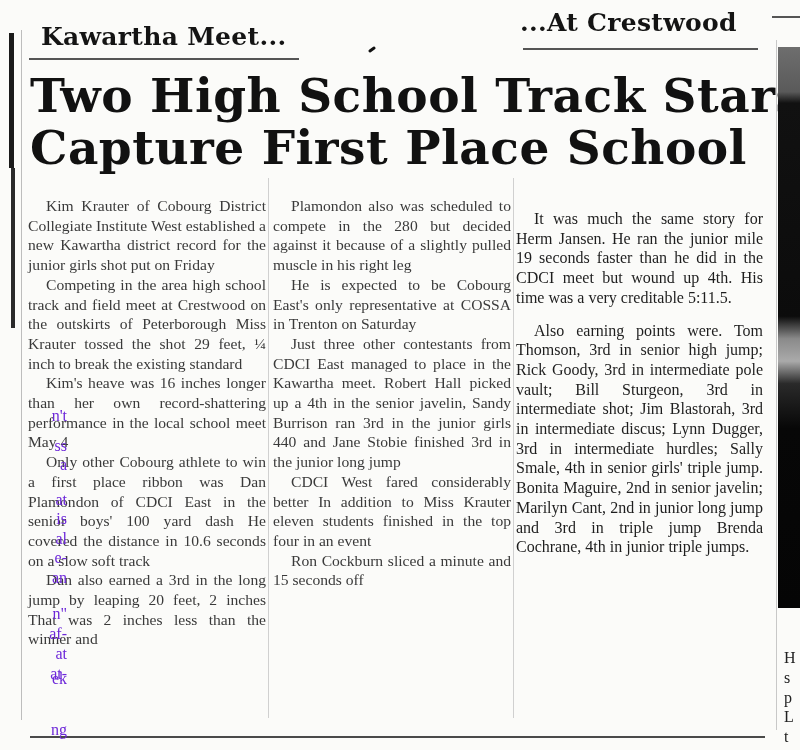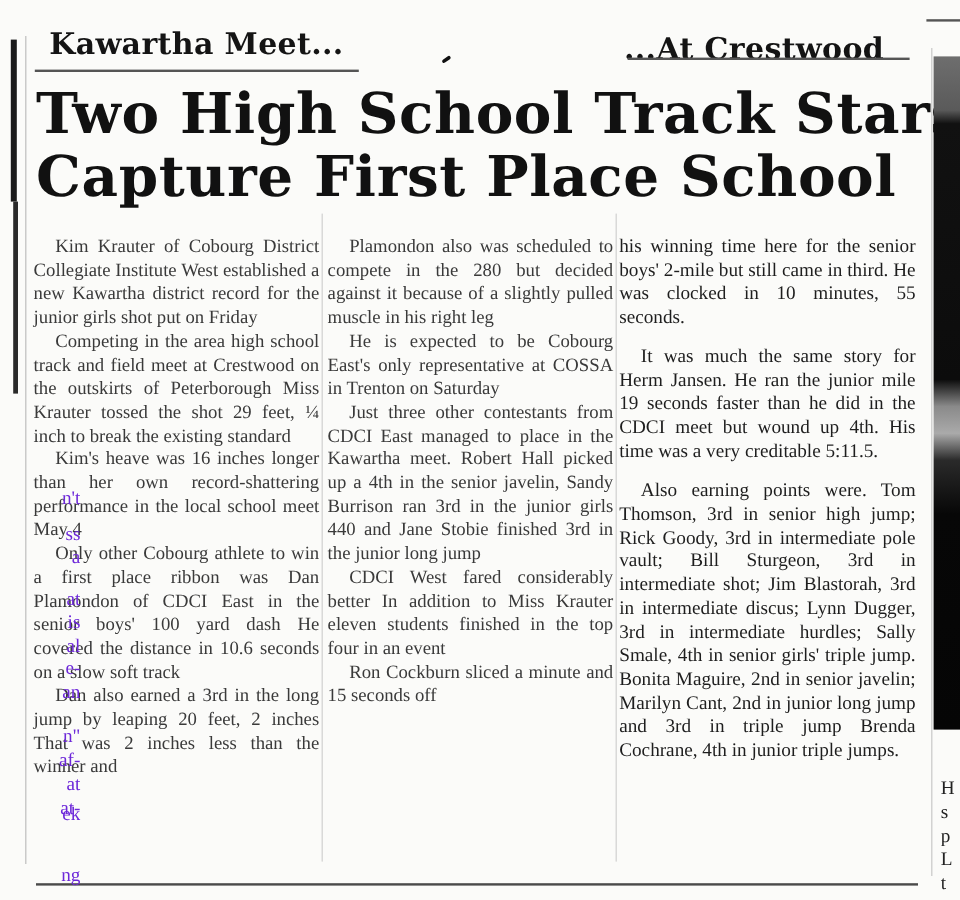--- a/index.html
+++ b/index.html
@@ -35,21 +35,21 @@
     .kicker {
       font-family: "DejaVu Serif", "Liberation Serif", serif;
       font-weight: bold;
       font-size: 25px;
       letter-spacing: 0.3px;
       color: #141414;
       white-space: nowrap;
       line-height: 1;
     }
     .kicker-left { left: 29px; top: 24px; margin-left: 12px; }
-    .kicker-right { left: 520px; top: 28px; }
+    .kicker-right { left: 520px; top: 10px; }
     .kicker-rule {
       height: 2px; background: #555;
     }
     .kicker-rule-left { left: 29px; top: 58px; width: 270px; }
     .kicker-rule-right { left: 523px; top: 48px; width: 235px; }
 
     
     .headline {
       font-family: "DejaVu Serif", "Liberation Serif", serif;
       font-weight: bold;
@@ -161,21 +161,20 @@
 
 <div class="abs col col-2">
   <p class="para">Plamondon also was scheduled to compete in the 280 but decided against it because of a slightly pulled muscle in his right leg</p>
   <p class="para">He is expected to be Cobourg East's only representative at COSSA in Trenton on Saturday</p>
   <p class="para">Just three other contestants from CDCI East managed to place in the Kawartha meet. Robert Hall picked up a 4th in the senior javelin, Sandy Burrison ran 3rd in the junior girls 440 and Jane Stobie finished 3rd in the junior long jump</p>
   <p class="para">CDCI West fared considerably better In addition to Miss Krauter eleven students finished in the top four in an event</p>
   <p class="para">Ron Cockburn sliced a minute and 15 seconds off</p>
 </div>
 
 <div class="abs col col-3">
-  <p>his winning time here for the senior boys' 2-mile but still came in third. He was clocked in 10 minutes, 55 seconds.</p>
   <p class="para para-gap">It was much the same story for Herm Jansen. He ran the junior mile 19 seconds faster than he did in the CDCI meet but wound up 4th. His time was a very creditable 5:11.5.</p>
   <p class="para para-gap">Also earning points were. Tom Thomson, 3rd in senior high jump; Rick Goody, 3rd in intermediate pole vault; Bill Sturgeon, 3rd in intermediate shot; Jim Blastorah, 3rd in intermediate discus; Lynn Dugger, 3rd in intermediate hurdles; Sally Smale, 4th in senior girls' triple jump. Bonita Maguire, 2nd in senior javelin; Marilyn Cant, 2nd in junior long jump and 3rd in triple jump Brenda Cochrane, 4th in junior triple jumps.</p>
 </div>
 
 <div class="abs bottom-rule"></div>
 
 <div class="abs right-top-rule"></div>
 <div class="abs photo-edge"></div>
 <div class="abs photo"></div>
 

